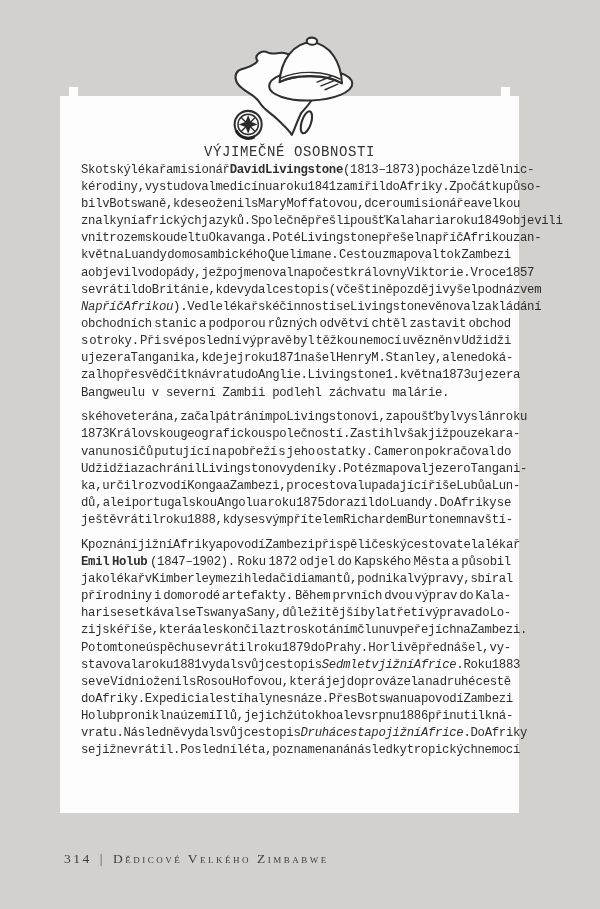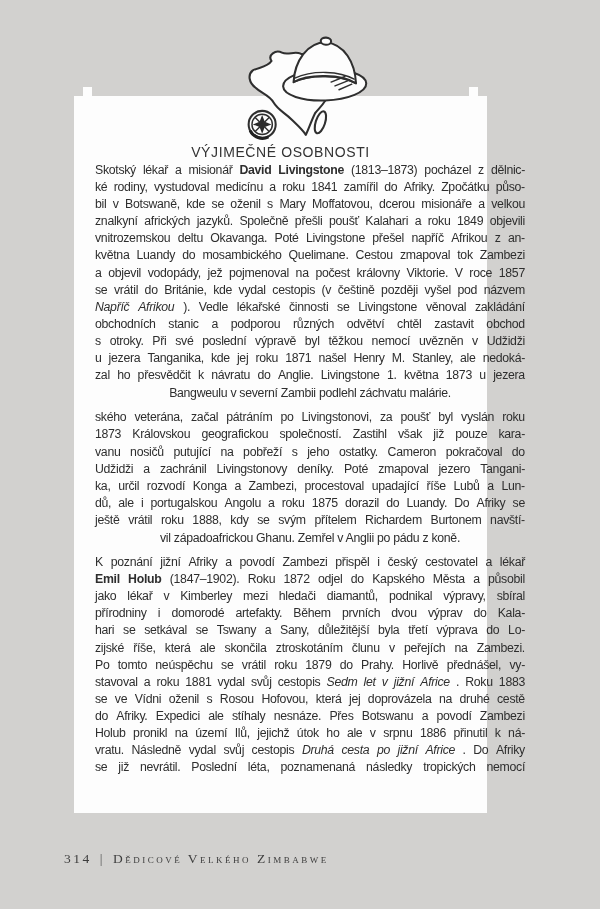--- a/index.html
+++ b/index.html
@@ -4,23 +4,24 @@
 <style>
   * { margin:0; padding:0; box-sizing:border-box; }
   html,body { width:600px; height:909px; }
   body {
     background:#d2d1cf;
     font-family:"Liberation Sans", sans-serif;
     position:relative;
     overflow:hidden;
   }
   .book-page {
-    position:absolute; left:74px; top:96px;
-    width:413px; height:717px;
+    position:absolute; left:60px; top:96px;
+    width:459px; height:717px;
     background:#fdfdfd;
+    font-family:Liberation Mono, monospace;
   }
   .corner-sq {
     position:absolute; width:9px; height:9px; background:#fdfdfd; top:-9px;
   }
   .corner-sq.left { left:9px; }
   .corner-sq.right { right:9px; }
   .illustration {
     position:absolute; left:168px; top:-60px; width:136px; height:104px;
   }
   .chapter-heading {
@@ -35,21 +36,21 @@
     font-size:12.3px; letter-spacing:-0.3px;
   }
   .paragraph { margin-bottom:8px; }
   .paragraph:last-child { margin-bottom:0; }
   .line {
     display:flex; justify-content:space-between;
     height:17.1px; align-items:baseline;
     overflow:visible; white-space:nowrap;
   }
   .line.last {
-    display:block; text-align:center; line-height:17.1px;
+    display:block; text-align:left; line-height:17.1px;
   }
   .line b, .line .w b { font-weight:bold; }
   .footer {
     position:absolute; left:64px; top:851px; width:459px;
     text-align:left;
     font-family:"Liberation Serif", serif;
     font-variant:small-caps;
     font-size:13.5px; letter-spacing:2.5px;
     color:#3d3d3d;
   }
@@ -372,21 +373,20 @@
           <span class="w">roku</span>
           <span class="w">1888,</span>
           <span class="w">kdy</span>
           <span class="w">se</span>
           <span class="w">svým</span>
           <span class="w">přítelem</span>
           <span class="w">Richardem</span>
           <span class="w">Burtonem</span>
           <span class="w">navští-</span>
         </div>
-        <div class="line last"><span>vil západoafrickou Ghanu. Zemřel v Anglii po pádu z koně.</span></div>
       </div>
       <div class="paragraph">
         <div class="line">
           <span class="w">K</span>
           <span class="w">poznání</span>
           <span class="w">jižní</span>
           <span class="w">Afriky</span>
           <span class="w">a</span>
           <span class="w">povodí</span>
           <span class="w">Zambezi</span>

